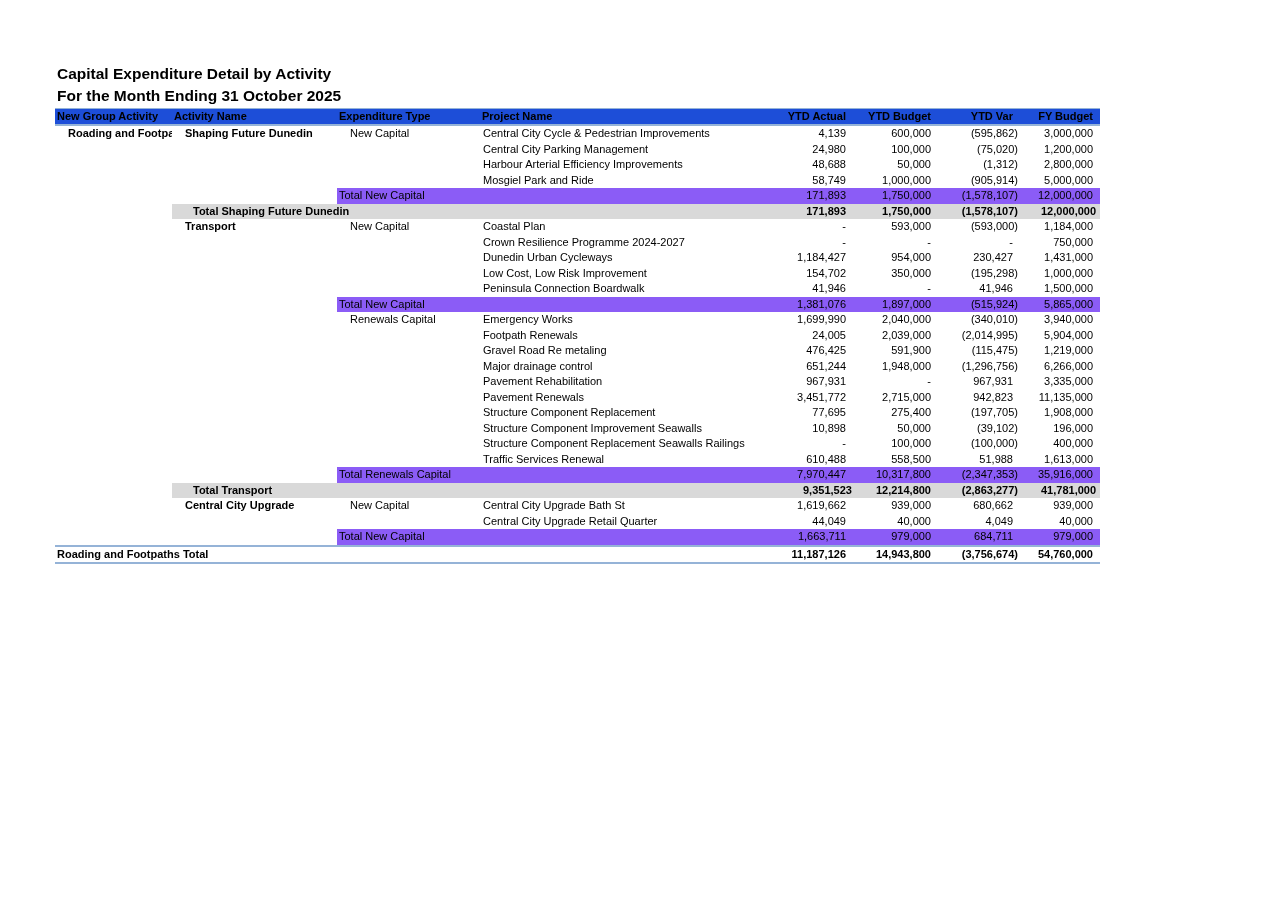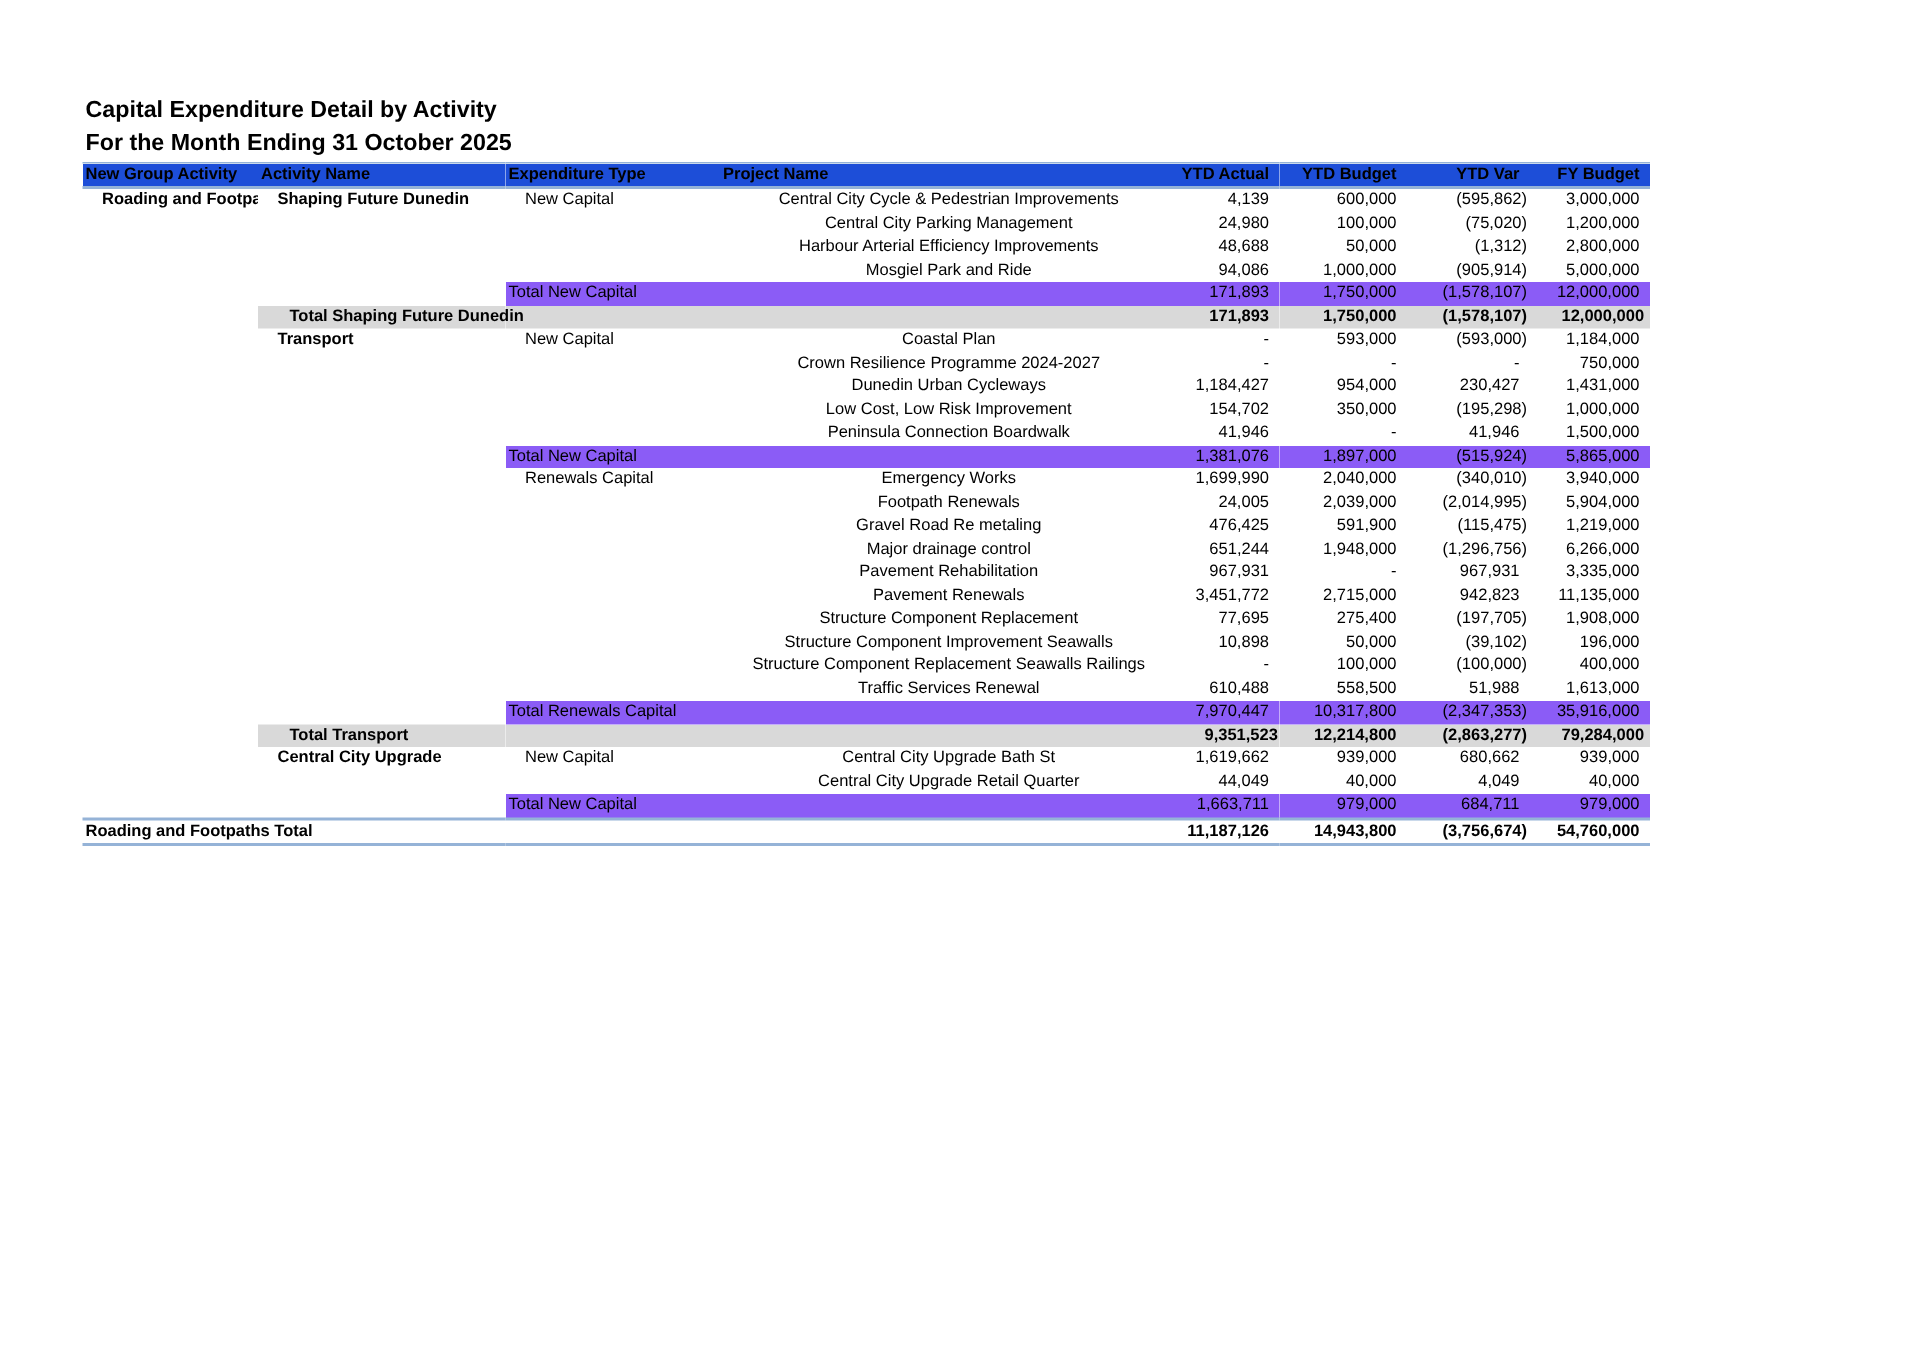--- a/index.html
+++ b/index.html
@@ -32,21 +32,21 @@
     white-space:nowrap; overflow:hidden; vertical-align:middle;
     text-align:left; font-weight:normal;
   }
   thead th {
     background:#1d4ed8; font-weight:bold;
     border-top:1px solid #95b3d7; border-bottom:2px solid #95b3d7;
     height:15px; line-height:15px;
   }
   .pad2 { padding-left:2px; }
   .ind  { padding-left:13px; }
-  .proj { padding-left:3px;text-align:center; }
+  .proj { padding-left:3px; }
   .b    { font-weight:bold; }
   th.num, td.num { text-align:right; padding-right:7px; }
   td.num.neg { padding-right:2px; }
 
   tr.subtotal1 td:nth-child(n+3) { background:#8b5cf6; }
   tr.subtotal2 td:nth-child(n+2) { background:#d9d9d9; font-weight:bold;padding-left:21px; }
   tr.subtotal2 td:nth-child(2)   { overflow:visible; }
   tr.grandtotal td {
     font-weight:bold;
     border-top:2px solid #95b3d7; border-bottom:2px solid #95b3d7;
@@ -111,21 +111,21 @@
           <td class="num">48,688</td>
           <td class="num">50,000</td>
           <td class="num neg">(1,312)</td>
           <td class="num">2,800,000</td>
         </tr>
         <tr class="data">
           <td class="ind b"></td>
           <td class="ind b"></td>
           <td class="ind"></td>
           <td class="proj">Mosgiel Park and Ride</td>
-          <td class="num">94,086</td>
+          <td class="num">58,749</td>
           <td class="num">1,000,000</td>
           <td class="num neg">(905,914)</td>
           <td class="num">5,000,000</td>
         </tr>
         <tr class="subtotal1">
           <td class="ind b"></td>
           <td class="ind b"></td>
           <td class="pad2">Total New Capital</td>
           <td class="proj"></td>
           <td class="num">171,893</td>
@@ -314,21 +314,21 @@
           <td class="num">35,916,000</td>
         </tr>
         <tr class="subtotal2">
           <td class="ind b"></td>
           <td class="pad2">Total Transport</td>
           <td class="ind"></td>
           <td class="proj"></td>
           <td class="num">9,351,523</td>
           <td class="num">12,214,800</td>
           <td class="num neg">(2,863,277)</td>
-          <td class="num">79,284,000</td>
+          <td class="num">41,781,000</td>
         </tr>
         <tr class="data">
           <td class="ind b"></td>
           <td class="ind b">Central City Upgrade</td>
           <td class="ind">New Capital</td>
           <td class="proj">Central City Upgrade Bath St</td>
           <td class="num">1,619,662</td>
           <td class="num">939,000</td>
           <td class="num">680,662</td>
           <td class="num">939,000</td>

